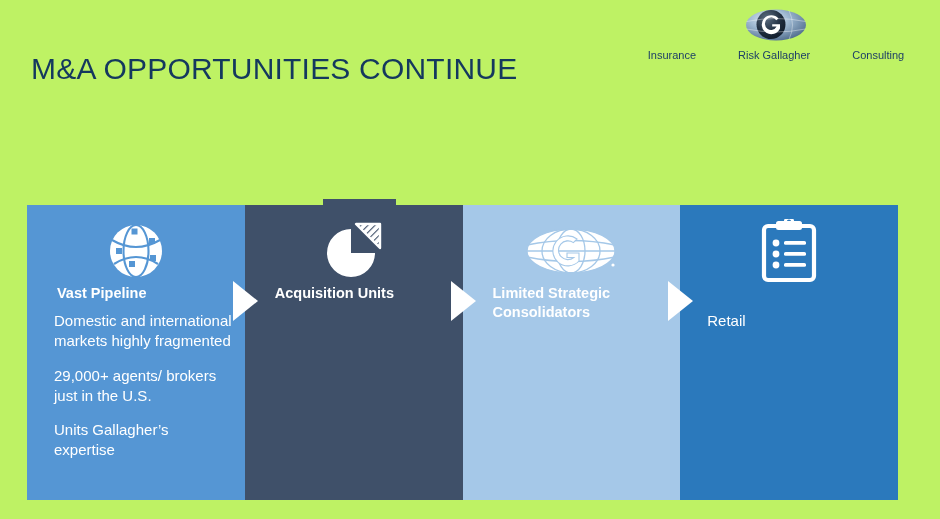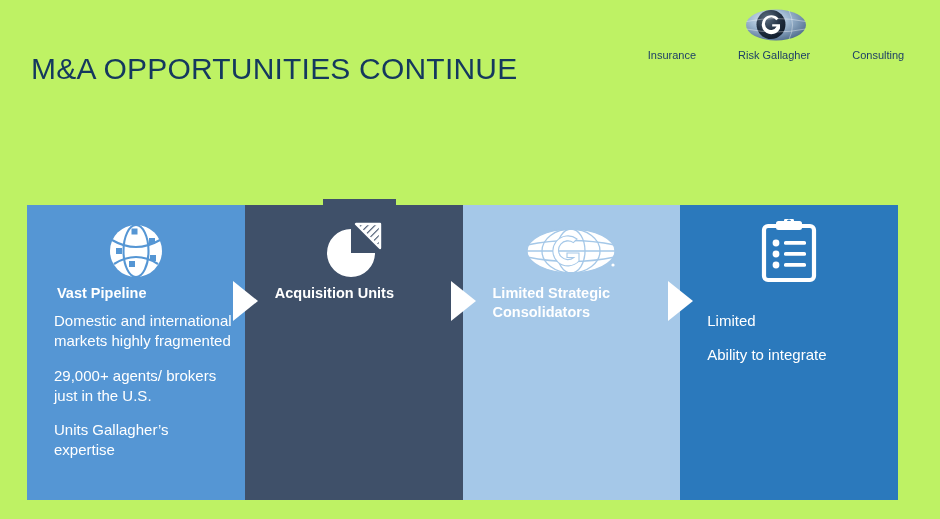--- a/index.html
+++ b/index.html
@@ -268,22 +268,21 @@
             <circle cx="16" cy="24" r="3.4"></circle>
             <rect x="24" y="22" width="22" height="3.8" rx="1.6"></rect>
             <circle cx="16" cy="35" r="3.4"></circle>
             <rect x="24" y="33" width="22" height="3.8" rx="1.6"></rect>
             <circle cx="16" cy="46" r="3.4"></circle>
             <rect x="24" y="44" width="22" height="3.8" rx="1.6"></rect>
           </g>
         </svg>
       </div>
       <ul class="col-items tight">
-        <li>Limited</li>
-        <li>Ability to integrate</li>
+        <li>Retail</li>
       </ul>
     </div>
 
     <div class="arrow" id="arrow-1"></div>
     <div class="arrow" id="arrow-2"></div>
     <div class="arrow" id="arrow-3"></div>
 
   </div>
 </div>
 

